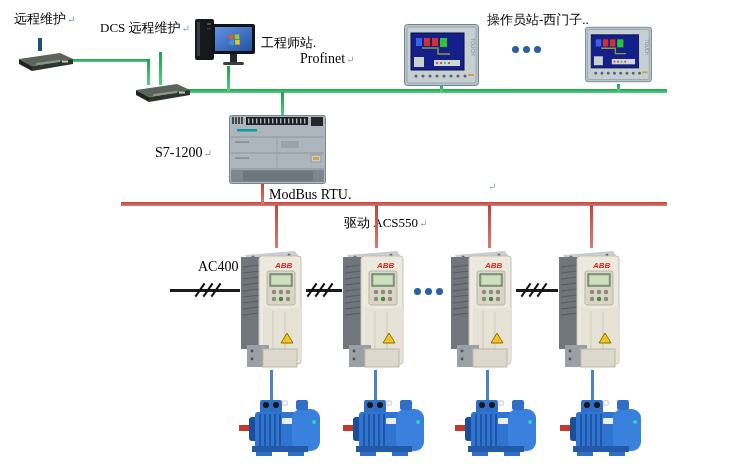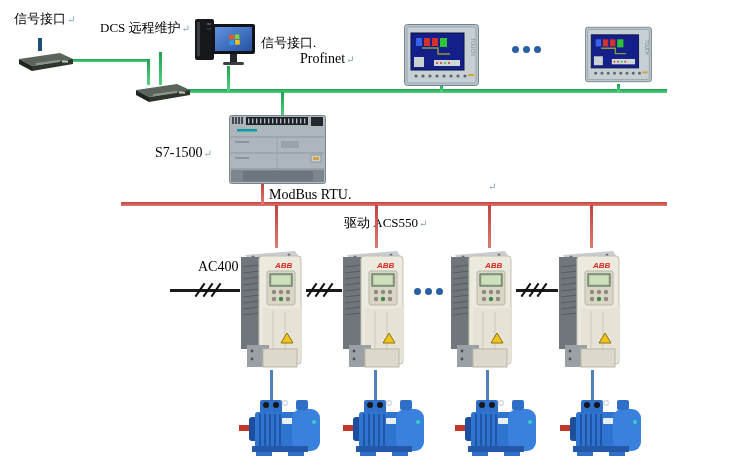--- a/index.html
+++ b/index.html
@@ -19,25 +19,26 @@
   .dev svg{display:block;width:100%;height:100%;}
   .slashes{position:absolute;display:flex;gap:6px;}
   .slashes i{display:block;width:2px;height:16px;background:#111;transform:rotate(35deg);}
   .antenna{position:absolute;width:4px;background:#1e4e79;}
 </style>
 </head>
 <body>
 
 <div class="canvas">
 
-  <div class="lbl" style="left:14px;top:12px"><span>信号接口</span><span class="ret">↵</span></div>
+  <div class="lbl" style="left:14px;top:12px"><span>远程维护</span><span class="ret">↵</span></div>
   <div class="lbl" style="left:100px;top:21px"><span>DCS 远程维护</span><span class="ret">↵</span></div>
-  <div class="lbl" style="left:261px;top:36px"><span>信号接口.</span></div>
+  <div class="lbl" style="left:261px;top:36px"><span>工程师站.</span></div>
   <div class="lbl en" style="left:300px;top:51px"><span>Profinet</span><span class="ret">↵</span></div>
-  <div class="lbl en" style="left:155px;top:145px"><span>S7-1500</span><span class="ret">↵</span></div>
+  <div class="lbl" style="left:487px;top:13px"><span>操作员站-西门子..</span></div>
+  <div class="lbl en" style="left:155px;top:145px"><span>S7-1200</span><span class="ret">↵</span></div>
   <div class="lbl en" style="left:269px;top:187px"><span>ModBus RTU.</span></div>
   <div class="lbl" style="left:344px;top:216px"><span>驱动 ACS550</span><span class="ret">↵</span></div>
   <div class="lbl en" style="left:198px;top:259px"><span>AC400</span><span class="ret">↵</span></div>
   <div class="lbl" style="left:487px;top:179px"><span class="ret">↵</span></div>
 
   <div class="hline green" style="left:68px;top:59px;width:82px;height:3px"></div>
   <div class="vline green" style="left:147px;top:59px;width:3px;height:26px"></div>
   <div class="vline green" style="left:159px;top:52px;width:3px;height:33px"></div>
   <div class="hline green" style="left:183px;top:89px;width:484px;height:4px"></div>
   <div class="vline green" style="left:227px;top:66px;width:3px;height:25px"></div>

